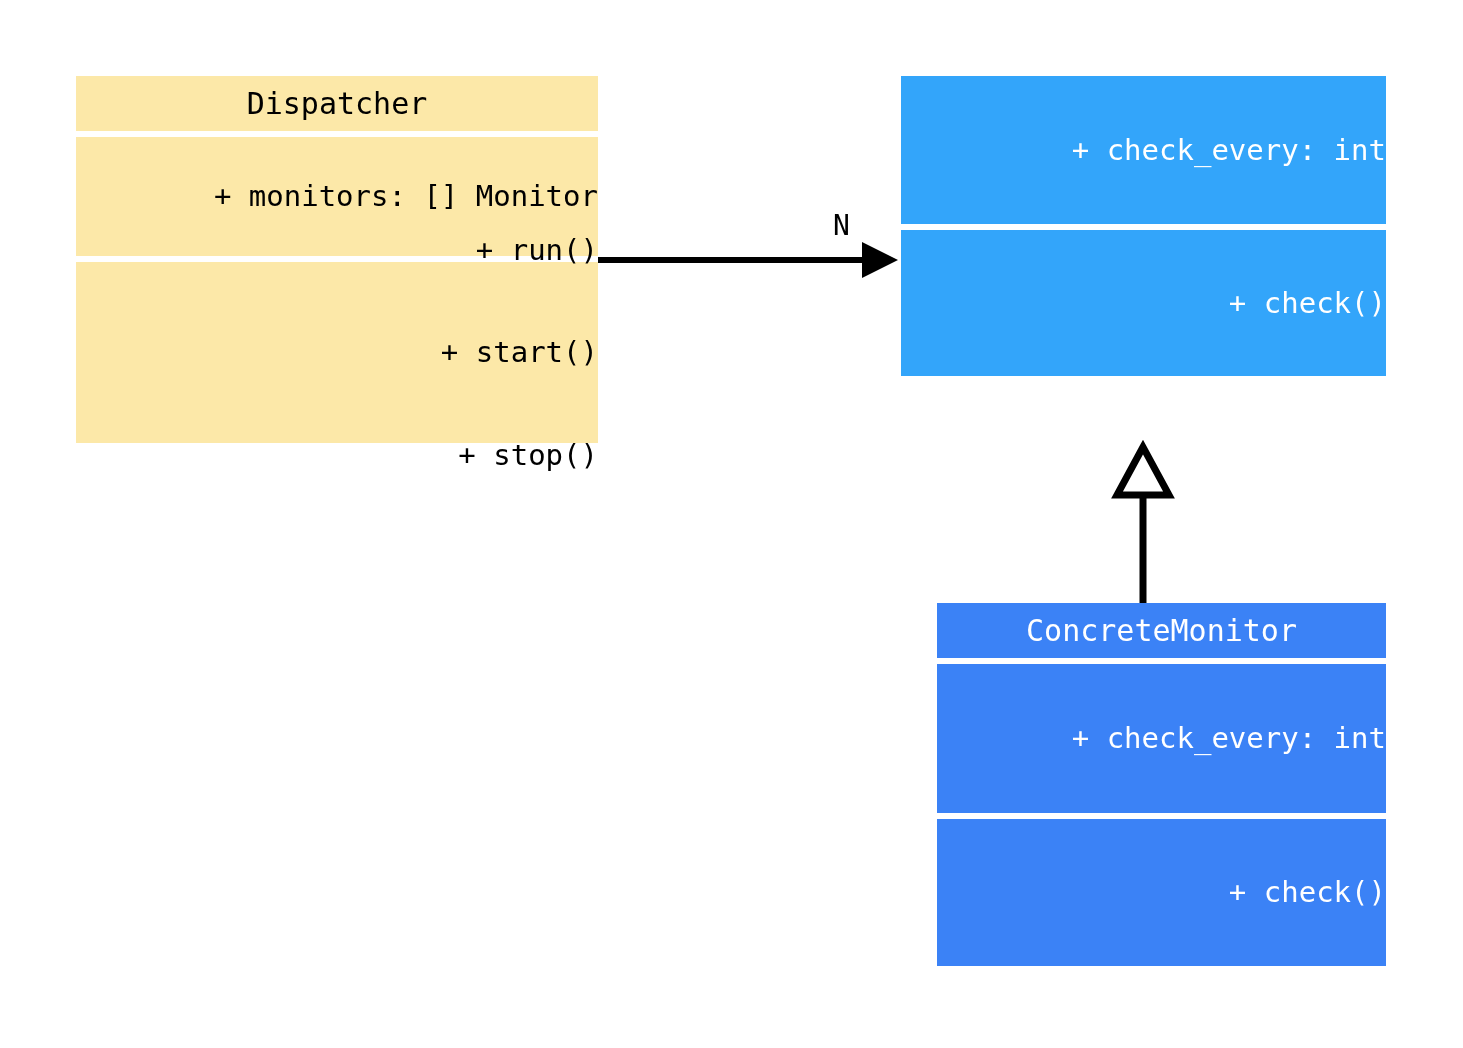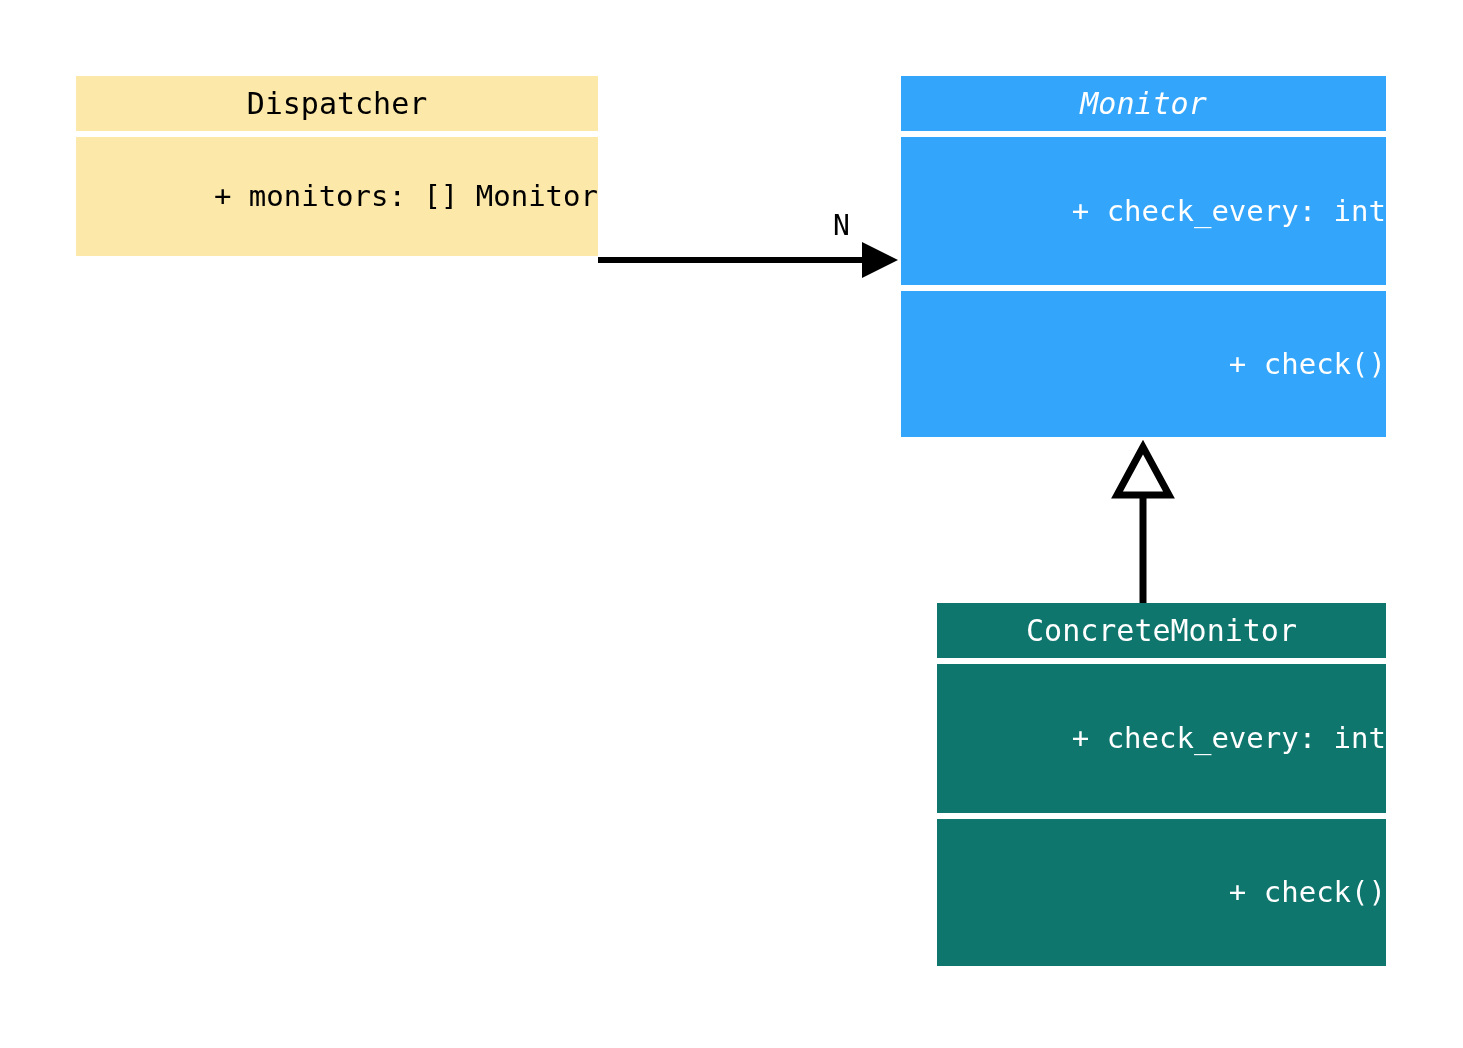--- a/index.html
+++ b/index.html
@@ -68,21 +68,21 @@
   .theme-dispatcher .compartment { background: #fce8a8; }
   .theme-dispatcher .class-name,
   .theme-dispatcher .member { color: #000000; }
 
   
   .theme-monitor .compartment { background: #33a5fa; }
   .theme-monitor .class-name,
   .theme-monitor .member { color: #ffffff; }
 
   
-  .theme-concrete .compartment { background: #0f766e; margin-left: 36px; }
+  .theme-concrete .compartment { background: #3b82f6; margin-left: 36px; }
   .theme-concrete .class-name,
   .theme-concrete .member { color: #ffffff; }
 
   
   .connector-layer {
     position: absolute;
     left: 0;
     top: 0;
     width: 1463px;
     height: 1048px;
@@ -107,27 +107,31 @@
     <div class="compartment" style="height:55px;">
       <div class="class-name">Dispatcher</div>
     </div>
 
     <div class="compartment" style="height:119px;">
       <div class="member-list">
         <div class="member">+ monitors: [] Monitor</div>
       </div>
     </div>
 
+    <div class="compartment" style="height:181px;">
+      <div class="member-list">
+        <div class="member">+ run()</div>
+        <div class="member">+ start()</div>
+        <div class="member">+ stop()</div>
+      </div>
+    </div>
   </div>
 
   <div class="uml-class theme-monitor" style="left:901px; top:76px; width:485px; height:367px;">
 
-    <div class="compartment" style="height:55px;">
-      <div class="class-name abstract">Monitor</div>
-    </div>
 
     <div class="compartment" style="height:148px;">
       <div class="member-list">
         <div class="member">+ check_every: int</div>
       </div>
     </div>
 
     <div class="compartment" style="height:146px;">
       <div class="member-list">
         <div class="member">+ check()</div>

